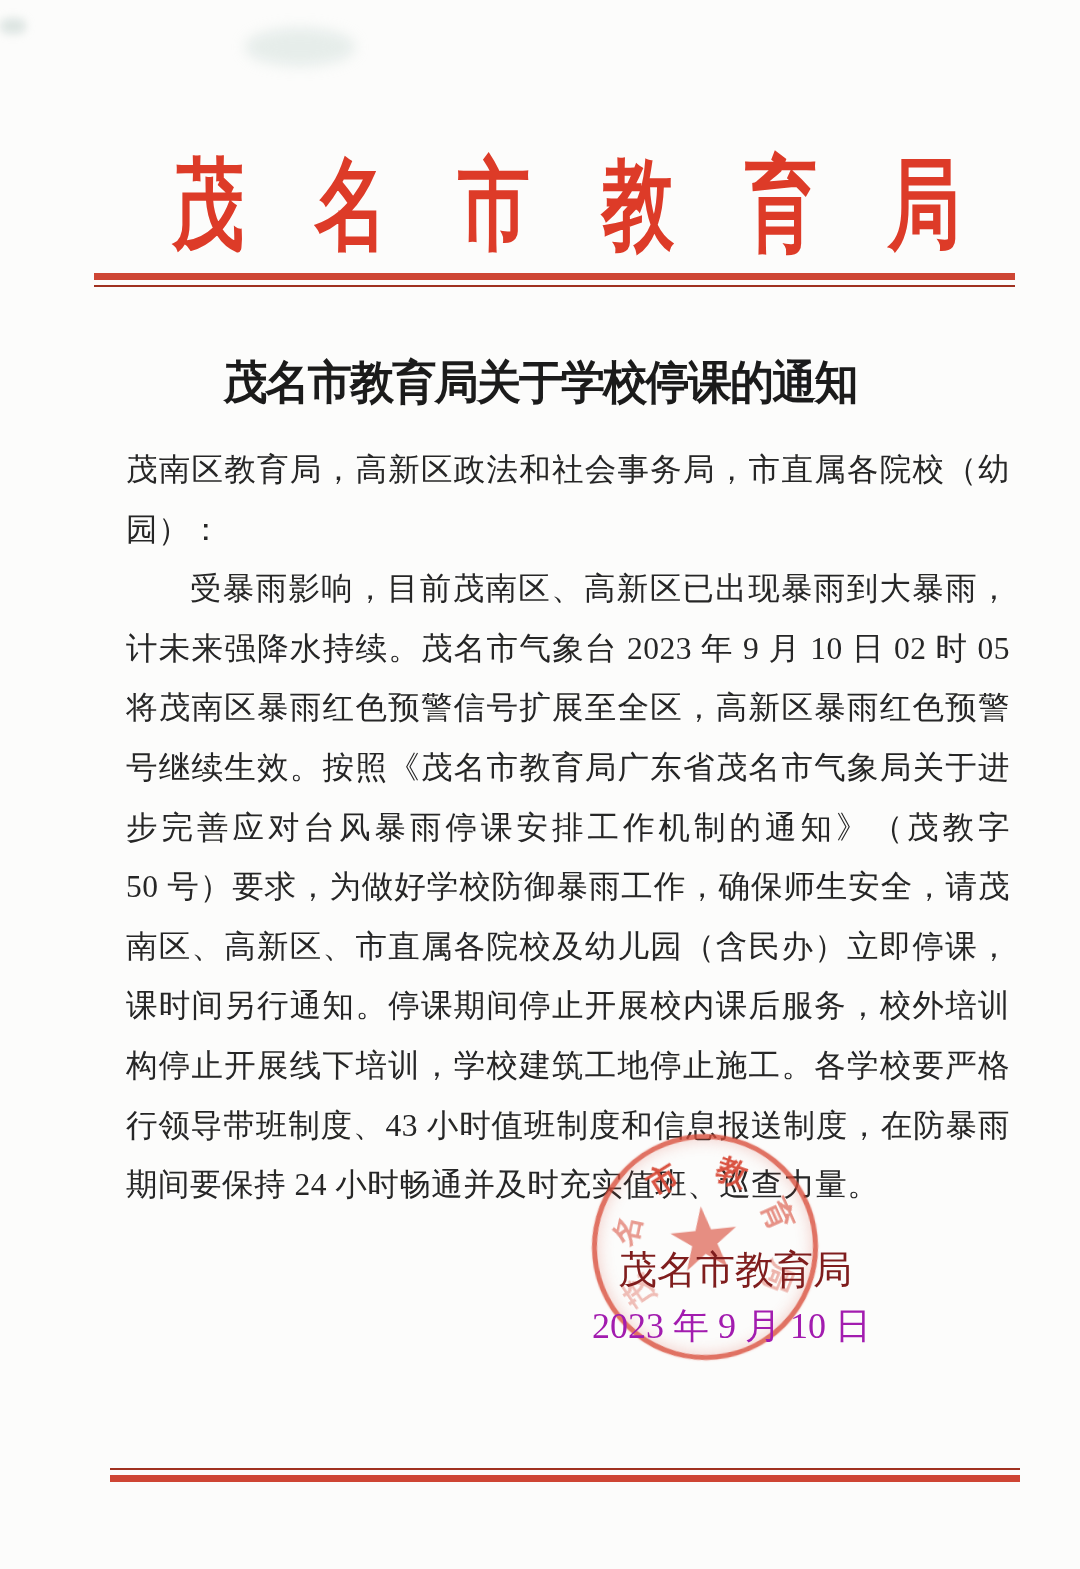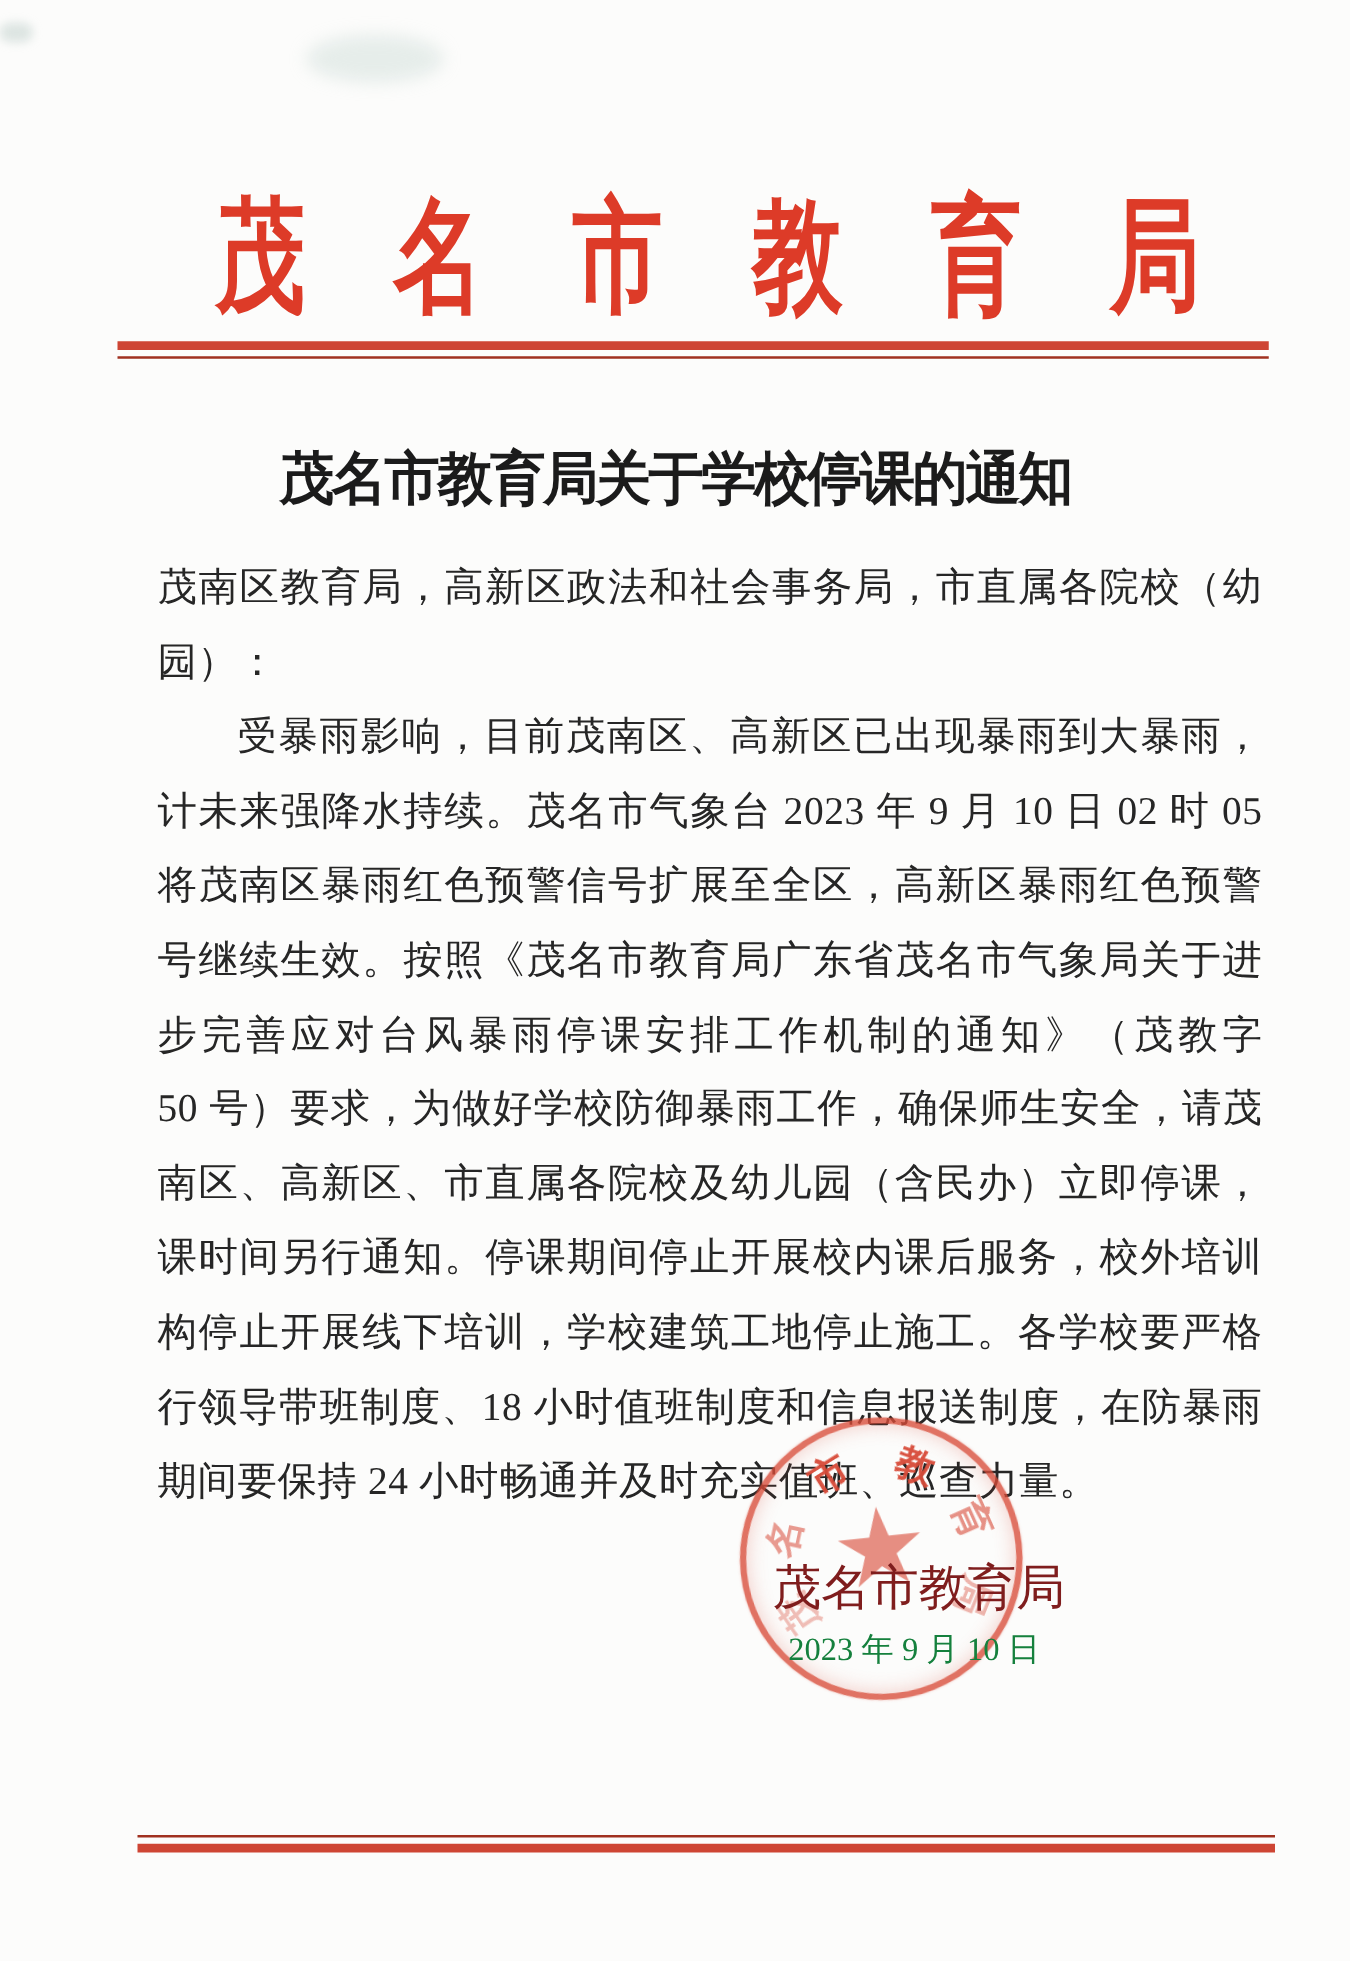--- a/index.html
+++ b/index.html
@@ -95,21 +95,21 @@
   }
 
   
   .sig-name {
     position:absolute; left:618px; top:1243px; width:190px;
     font-size:39px; color:#7f1d1d; letter-spacing:0px;
     white-space:nowrap; z-index:3;
   }
   .sig-date {
     position:absolute; left:592px; top:1302px; width:240px;
-    font-size:26px; color:#15803d;
+    font-size:36px; color:#a21caf;
     white-space:nowrap; z-index:3;text-align:right;
   }
 
   .rule-bot-thin  { position:absolute; left:110px; top:1468px; width:910px; height:2px; background:#a03120; }
   .rule-bot-thick { position:absolute; left:110px; top:1475px; width:910px; height:7px; background:#ce4534; }
 </style>
 </head>
 <body>
 
 <div class="page">
@@ -136,21 +136,21 @@
       <div class="bline">园）：</div>
       <div class="bline just ind">受暴雨影响，目前茂南区、高新区已出现暴雨到大暴雨，预</div>
       <div class="bline just">计未来强降水持续。茂名市气象台 2023 年 9 月 10 日 02 时 05 分</div>
       <div class="bline just">将茂南区暴雨红色预警信号扩展至全区，高新区暴雨红色预警信</div>
       <div class="bline just">号继续生效。按照《茂名市教育局广东省茂名市气象局关于进一</div>
       <div class="bline just">步完善应对台风暴雨停课安排工作机制的通知》（茂教字〔2020〕</div>
       <div class="bline just">50 号）要求，为做好学校防御暴雨工作，确保师生安全，请茂</div>
       <div class="bline just">南区、高新区、市直属各院校及幼儿园（含民办）立即停课，复</div>
       <div class="bline just">课时间另行通知。停课期间停止开展校内课后服务，校外培训机</div>
       <div class="bline just">构停止开展线下培训，学校建筑工地停止施工。各学校要严格执</div>
-      <div class="bline just">行领导带班制度、18 小时值班制度和信息报送制度，在防暴雨</div>
+      <div class="bline just">行领导带班制度、43 小时值班制度和信息报送制度，在防暴雨</div>
       <div class="bline">期间要保持 24 小时畅通并及时充实值班、巡查力量。</div>
     </div>
 
   <div class="seal">
     <div class="seal-ring"></div>
     <div class="seal-star">★</div>
     <div class="seal-arc">
         <span class="arc-ch" style="transform: rotate(-118deg) translateY(-79px); opacity: 0.35; color: rgb(216, 75, 57);">茂</span>
         <span class="arc-ch" style="transform: rotate(-72deg) translateY(-79px); opacity: 0.55; color: rgb(216, 75, 57);">名</span>
         <span class="arc-ch" style="transform: rotate(-26deg) translateY(-79px); opacity: 0.95; color: rgb(216, 75, 57);">市</span>

